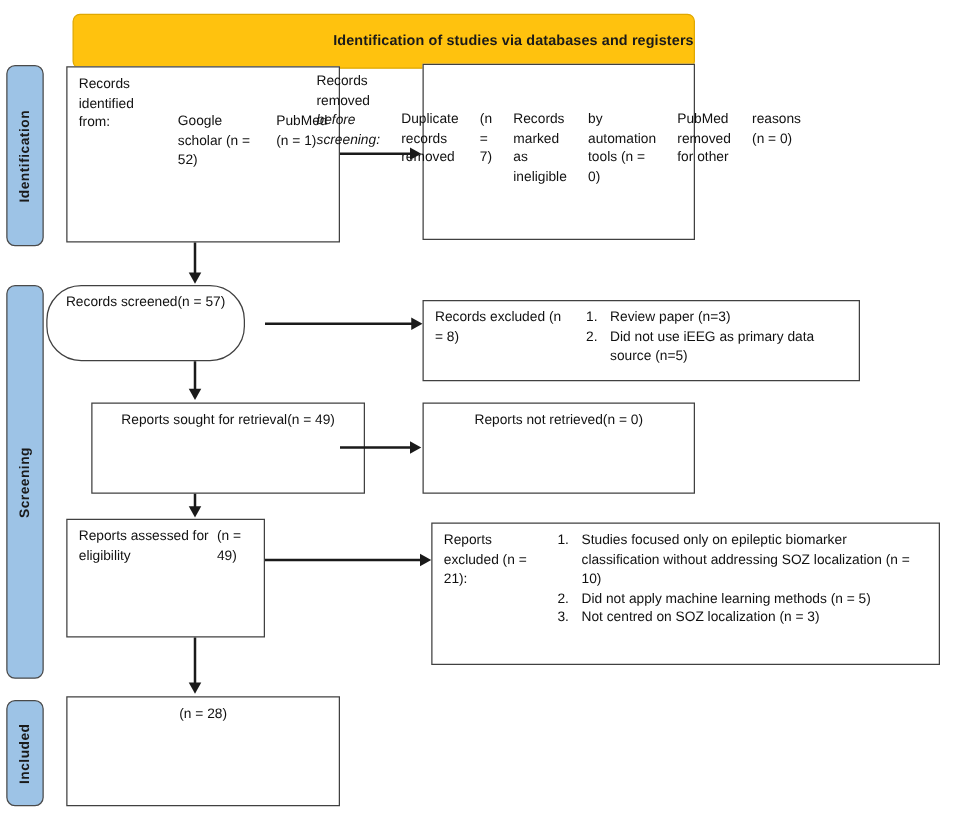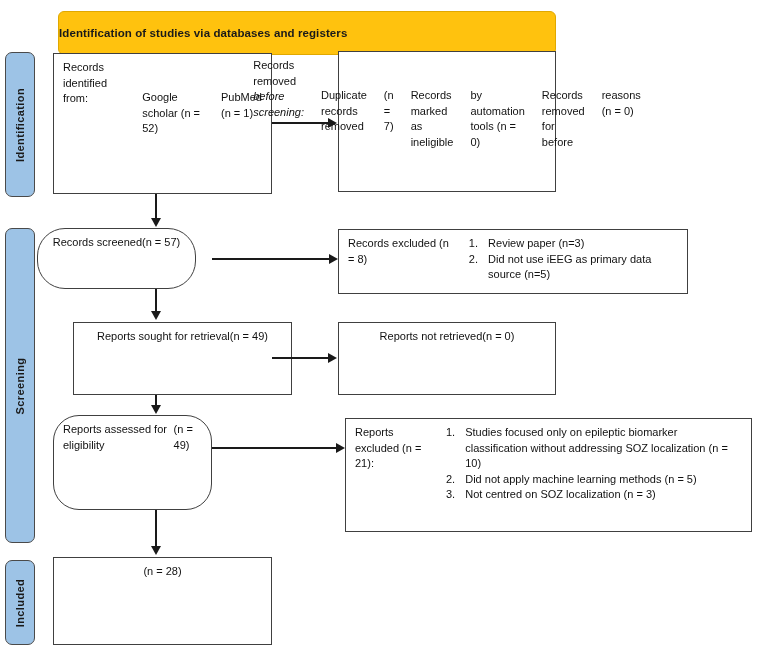--- a/index.html
+++ b/index.html
@@ -25,21 +25,21 @@
     position: absolute;
     left: 58px;
     top: 11px;
     width: 498px;
     height: 44px;
     background: #FFC20E;
     border: 1px solid #E0A800;
     border-radius: 6px;
     display: flex;
     align-items: center;
-    justify-content: flex-start;
+    justify-content: flex-end;
     box-sizing: border-box;
   }
   .banner-text {
     font-size: 11.5px;
     font-weight: bold;
     color: #1a1a1a;
     letter-spacing: 0.1px;
     white-space: nowrap;
   }
 
@@ -98,24 +98,24 @@
   }
   .olist li {
     padding-left: 7px;
     margin: 0;
   }
 
   
   #box-identified       { left: 53px;  top: 53px;  width: 219px; height: 141px; }
   #box-removed          { left: 338px; top: 51px;  width: 218px; height: 141px; }
   #box-screened         { left: 37px;  top: 228px; width: 159px; height: 61px; border-radius: 28px;  }
-  #box-excluded-screen  { left: 338px; top: 229px; width: 350px; height: 65px;  }
+  #box-excluded-screen  { left: 338px; top: 240px; width: 350px; height: 65px;  }
   #box-sought           { left: 53px;  top: 322px; width: 219px; height: 73px; margin-left: 20px;  }
   #box-not-retrieved    { left: 338px; top: 322px; width: 218px; height: 73px;  }
-  #box-assessed         { left: 53px;  top: 415px; width: 159px; height: 95px; border-radius: 26px;  }
+  #box-assessed         { left: 53px;  top: 415px; width: 159px; height: 95px;  }
   #box-excluded-elig    { left: 345px; top: 418px; width: 407px; height: 114px; }
   #box-included         { left: 53px;  top: 557px; width: 219px; height: 88px;  }
 
   
   .conn { position: absolute; }
   .vline {
     width: 2px;
     background: #1a1a1a;
   }
   .hline {
@@ -179,21 +179,21 @@
     <div class="box-text indent-1">Google scholar (n = 52)</div>
     <div class="box-text indent-1">PubMed (n = 1)</div>
   </div>
 
   <div class="box" id="box-removed">
     <div class="box-text"><span>Records removed </span><span class="ital">before screening</span><span class="ital">:</span></div>
     <div class="box-text indent-1">Duplicate records removed</div>
     <div class="box-text indent-1">(n = 7)</div>
     <div class="box-text indent-1">Records marked as ineligible</div>
     <div class="box-text indent-1">by automation tools (n = 0)</div>
-    <div class="box-text indent-1">Records removed for before</div>
+    <div class="box-text indent-1">PubMed removed for other</div>
     <div class="box-text indent-1">reasons (n = 0)</div>
   </div>
 
   <div class="box" id="box-screened">
     <div class="box-text">Records screened</div>
     <div class="box-text">(n = 57)</div>
   </div>
 
   <div class="box" id="box-excluded-screen">
     <div class="box-text">Records excluded (n = 8)</div>

